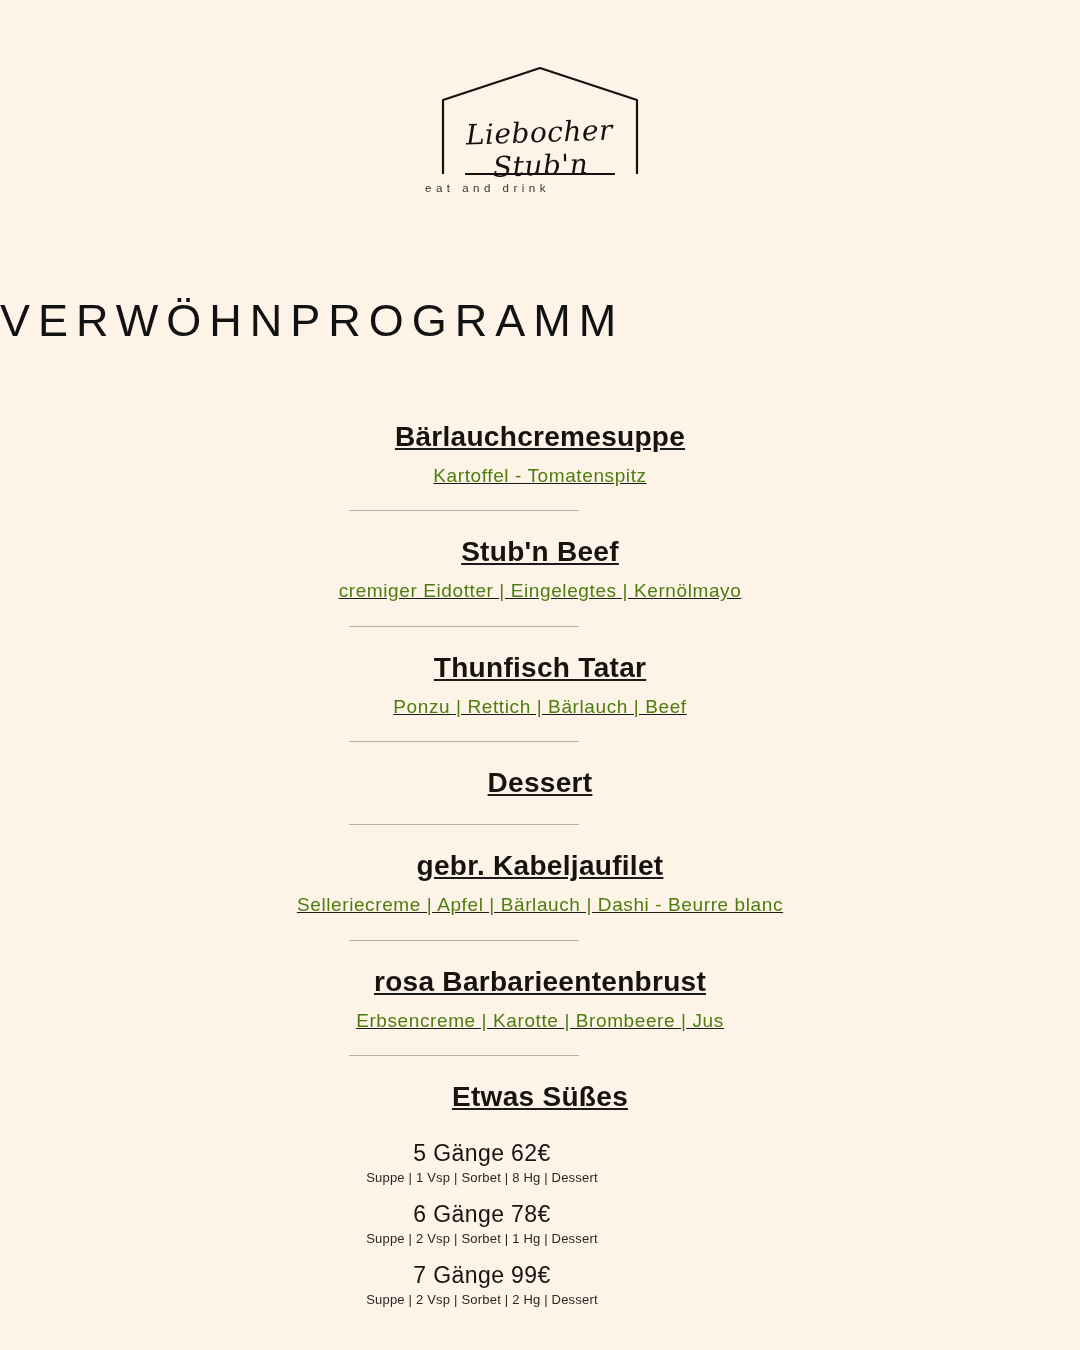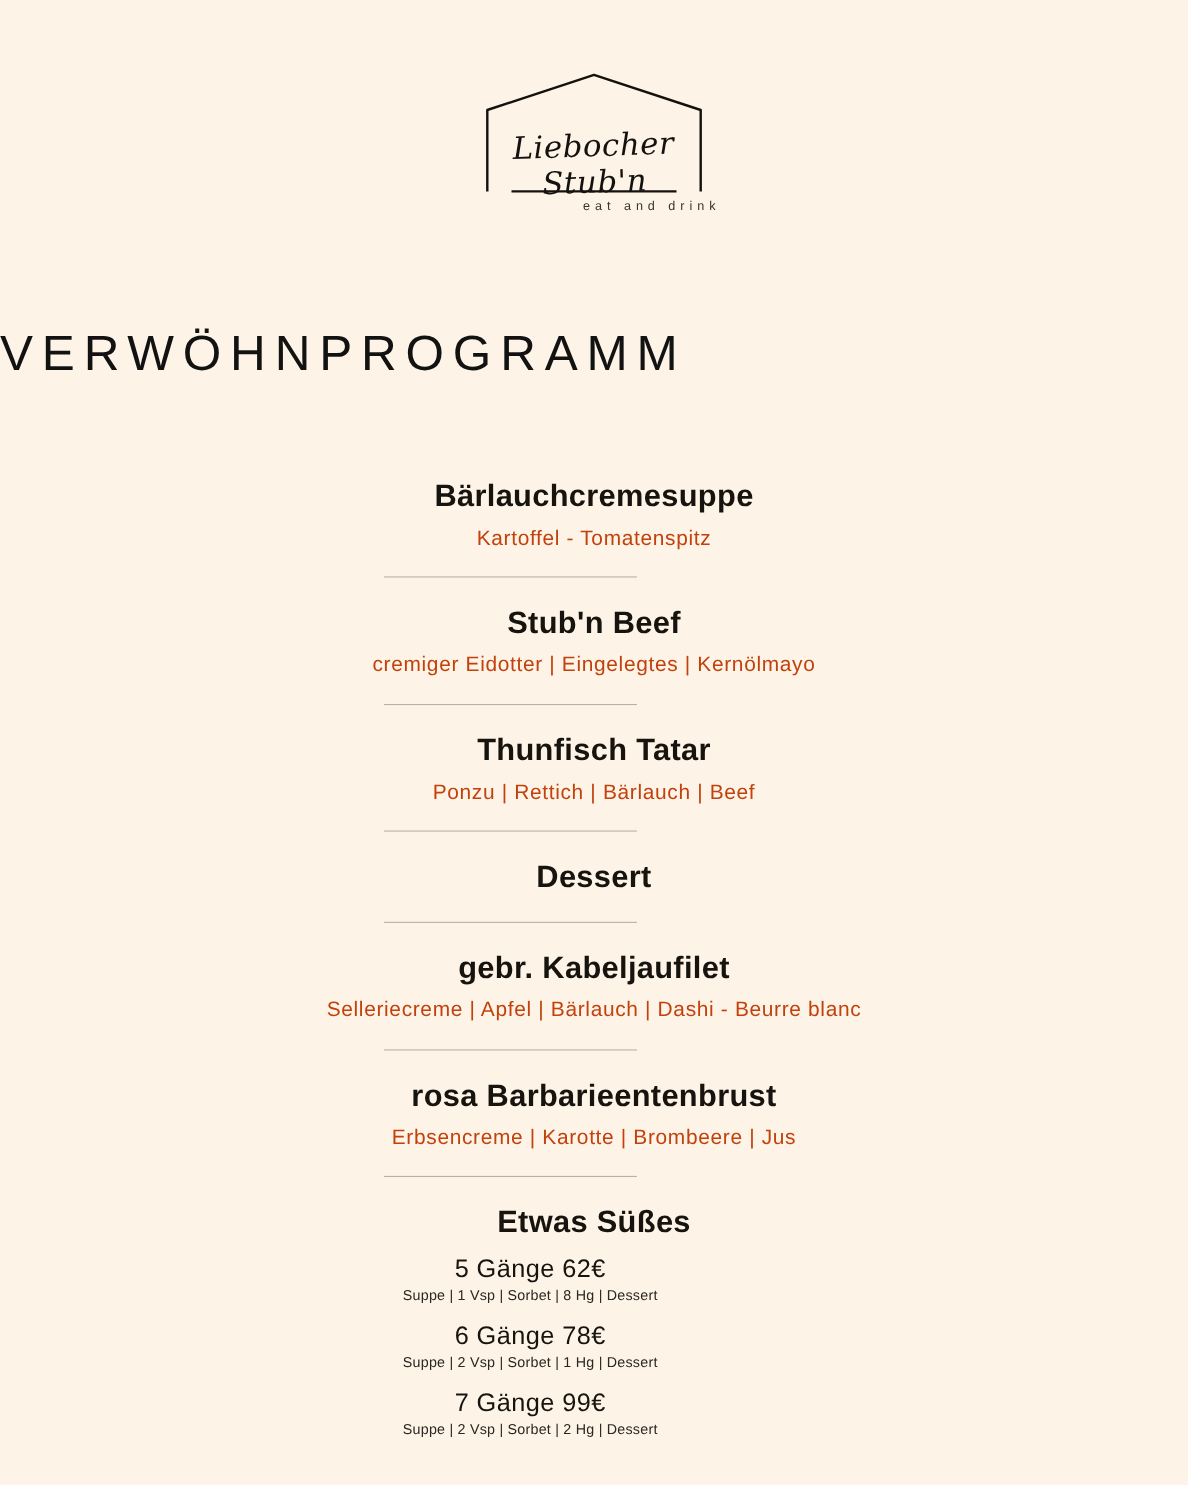--- a/index.html
+++ b/index.html
@@ -51,21 +51,21 @@
     font-size: 28px;
     letter-spacing: 0.5px;
     color: #14110f;
     transform: rotate(-2deg);
   }
   .logo-sub {
     position: absolute;
     top: 120px;
     left: 0;
     width: 230px;
-    text-align: right;
+    text-align: left;
     font-size: 11.5px;
     letter-spacing: 4.5px;
     color: #3a352f;
   }
 
   
   .menu-title {
     position: absolute;
     top: 295px;
     left: 0;
@@ -73,38 +73,39 @@
     text-align: left;
     font-size: 45px;
     letter-spacing: 8px;
     font-weight: 400;
     color: #121212;
   }
 
   
   .courses {
     position: absolute;
-    top: 432px;
+    top: 418px;
     left: 0;
     width: 928px;
+    text-decoration: underline;
   }
   .course {
     width: 1080px;
     text-align: center;
   }
   .course-name {
     font-size: 28px;
     font-weight: 700;
     color: #17140f;
     letter-spacing: 0.3px;
     line-height: 1.35;
   }
   .course-desc {
     font-size: 19px;
-    color: #c2410c;
+    color: #4d7c0f;
     letter-spacing: 0.6px;
     margin-top: 8px;
     line-height: 1.3;
   }
   .divider {
     width: 230px;
     height: 1px;
     background: #b9b1a7;
     margin: 22px auto 22px auto;
   }

